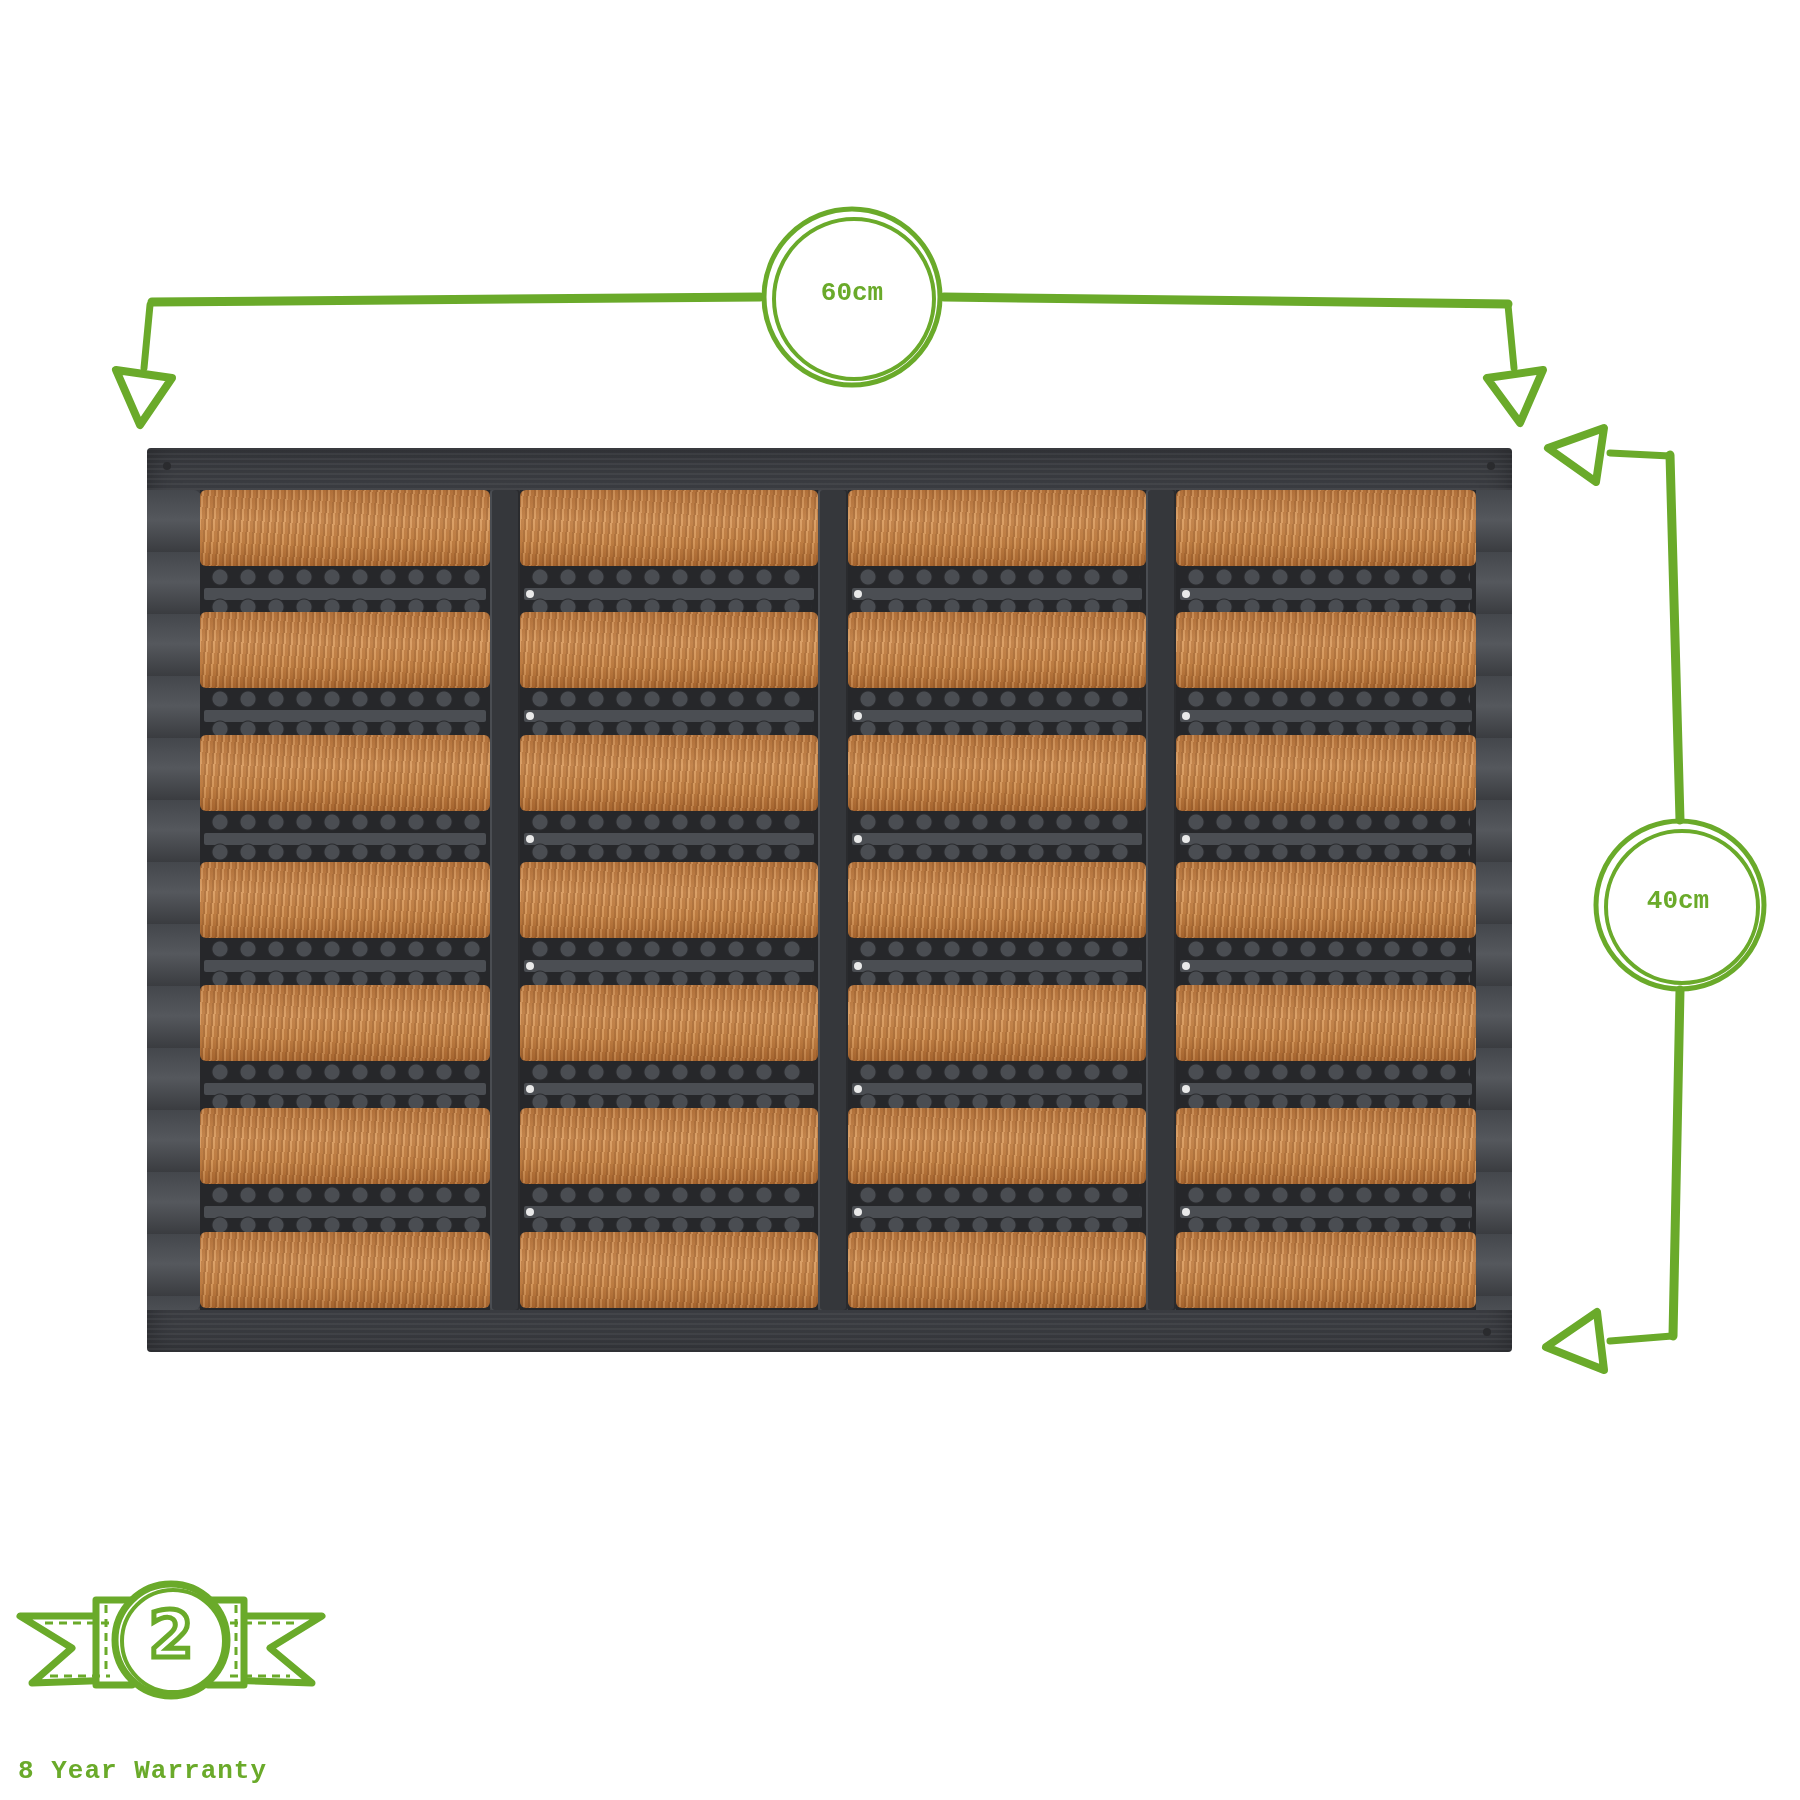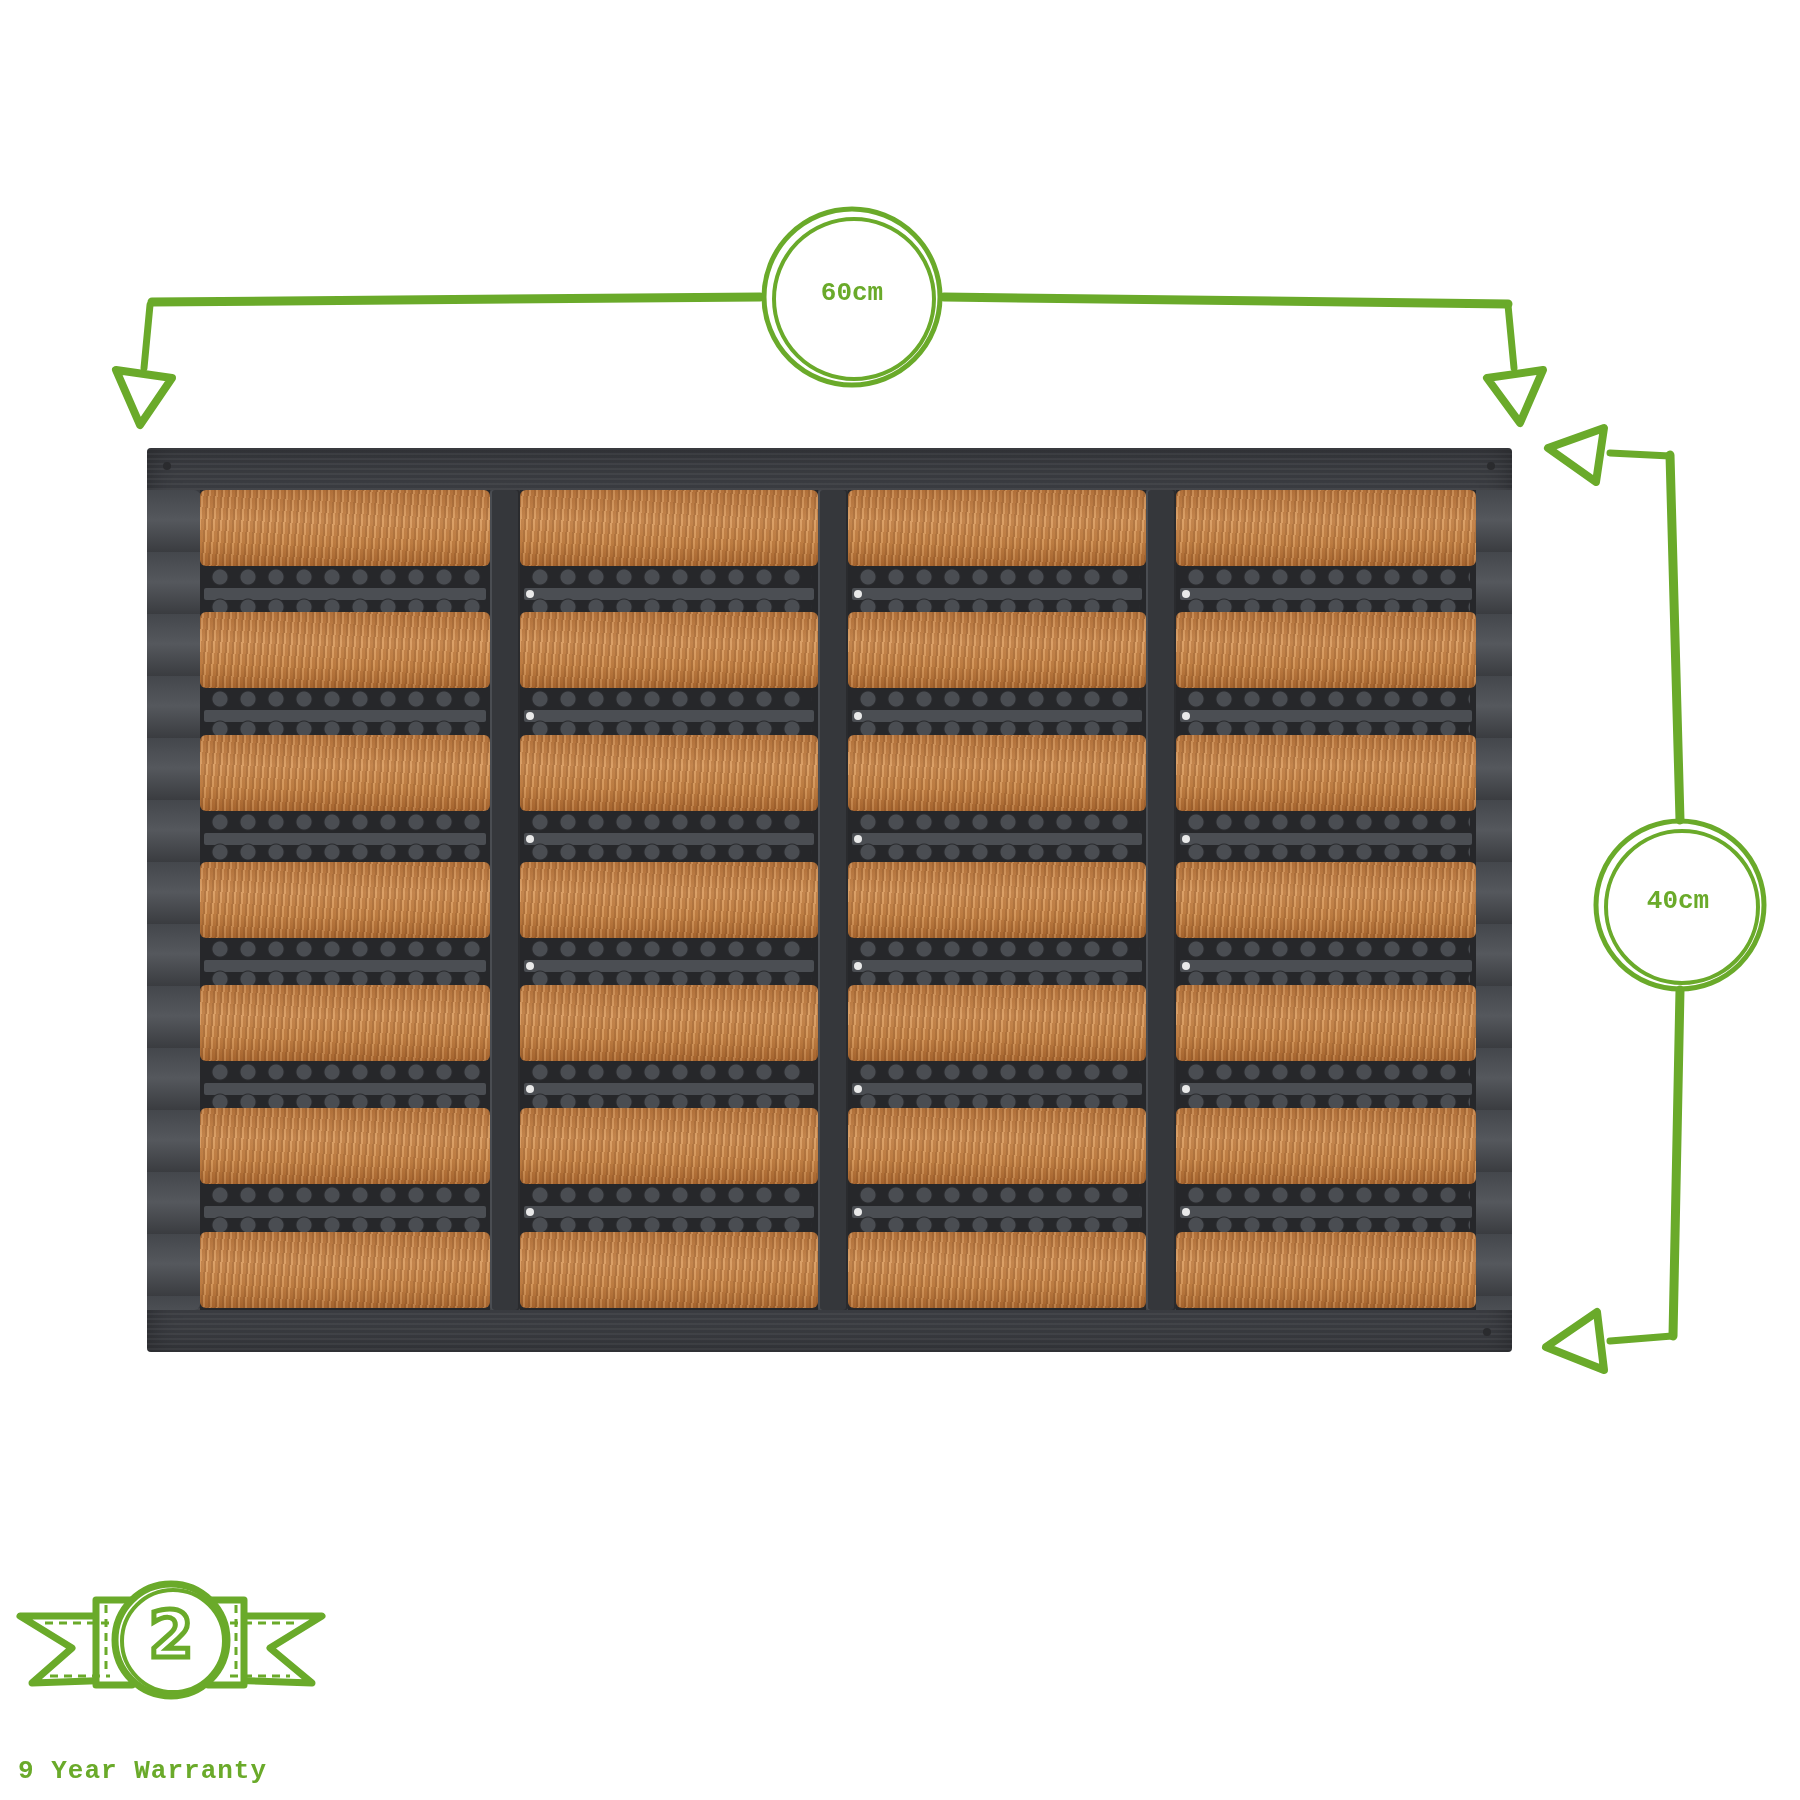--- a/index.html
+++ b/index.html
@@ -217,13 +217,13 @@
     <path d="M230 1623 L296 1623"></path>
     <path d="M230 1676 L290 1676"></path>
     <path d="M106 1605 L106 1670"></path>
     <path d="M236 1605 L236 1670"></path>
   </g>
 </svg>
 
 <div class="dim-label" style="left:772px;top:278px;width:160px;">60cm</div>
 <div class="dim-label" style="left:1600px;top:886px;width:156px;">40cm</div>
 <div class="badge-num" style="left:131px;top:1598px;width:80px;">2</div>
-<div class="warranty-text">9 Year Warranty</div>
+<div class="warranty-text">8 Year Warranty</div>
 
 </body></html>

